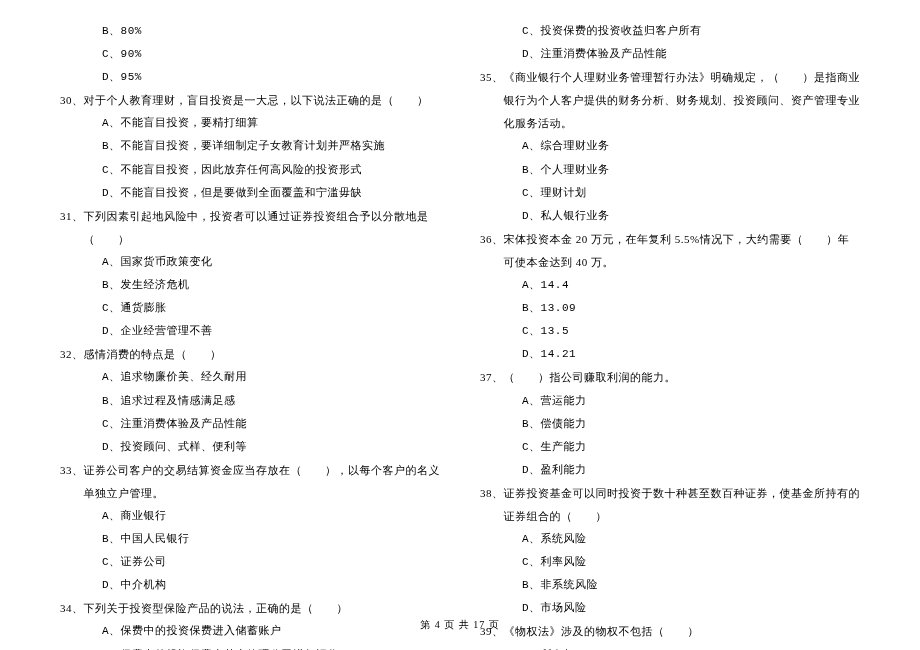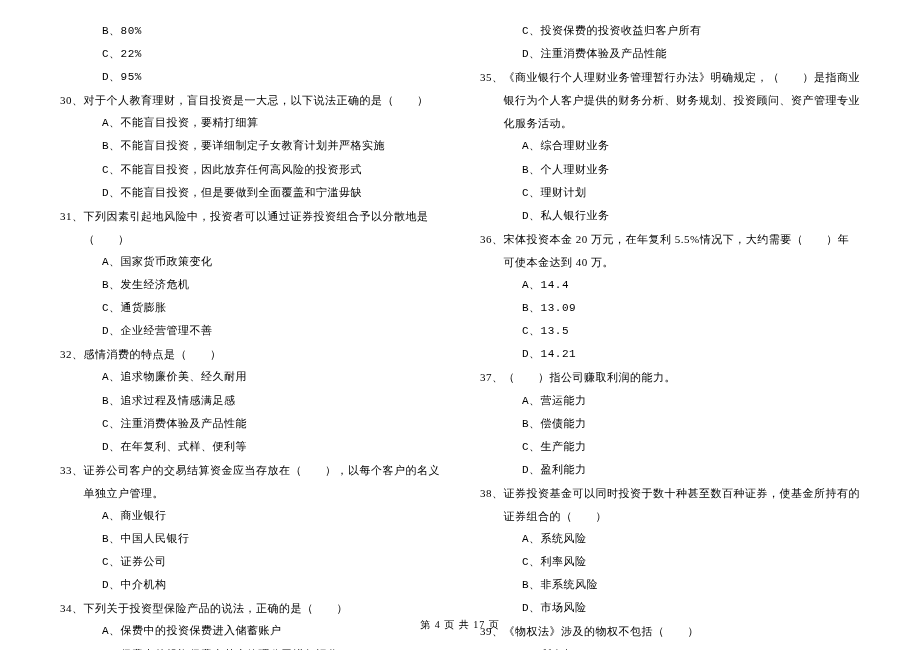--- a/index.html
+++ b/index.html
@@ -50,21 +50,21 @@
       font-size: 10px;
       letter-spacing: 1px;
     }
   </style>
 </head>
 <body>
 
 <div class="page">
   <div class="column" id="left-col">
       <div class="option">B、80%</div>
-      <div class="option">C、22%</div>
+      <div class="option">C、90%</div>
       <div class="option">D、95%</div>
       <div class="question">
         <span class="qnum">30、</span>
         <span class="qtext">对于个人教育理财，盲目投资是一大忌，以下说法正确的是（　　）</span>
       </div>
       <div class="option">A、不能盲目投资，要精打细算</div>
       <div class="option">B、不能盲目投资，要详细制定子女教育计划并严格实施</div>
       <div class="option">C、不能盲目投资，因此放弃任何高风险的投资形式</div>
       <div class="option">D、不能盲目投资，但是要做到全面覆盖和宁滥毋缺</div>
       <div class="question">
@@ -75,21 +75,21 @@
       <div class="option">B、发生经济危机</div>
       <div class="option">C、通货膨胀</div>
       <div class="option">D、企业经营管理不善</div>
       <div class="question">
         <span class="qnum">32、</span>
         <span class="qtext">感情消费的特点是（　　）</span>
       </div>
       <div class="option">A、追求物廉价美、经久耐用</div>
       <div class="option">B、追求过程及情感满足感</div>
       <div class="option">C、注重消费体验及产品性能</div>
-      <div class="option">D、在年复利、式样、便利等</div>
+      <div class="option">D、投资顾问、式样、便利等</div>
       <div class="question">
         <span class="qnum">33、</span>
         <span class="qtext">证券公司客户的交易结算资金应当存放在（　　），以每个客户的名义单独立户管理。</span>
       </div>
       <div class="option">A、商业银行</div>
       <div class="option">B、中国人民银行</div>
       <div class="option">C、证券公司</div>
       <div class="option">D、中介机构</div>
       <div class="question">
         <span class="qnum">34、</span>

